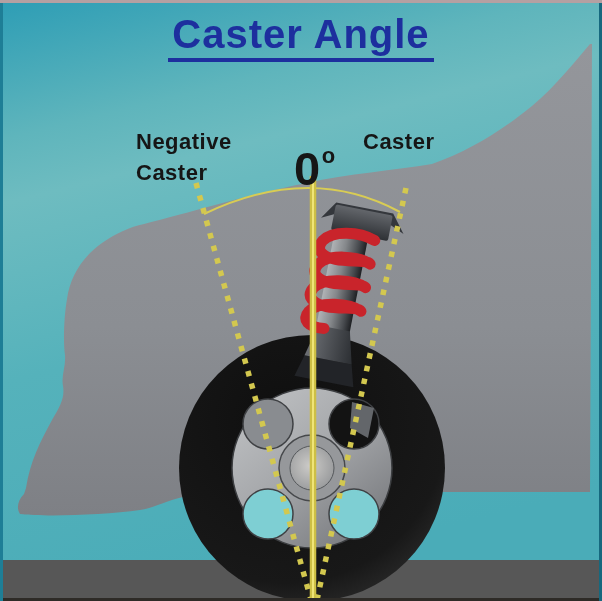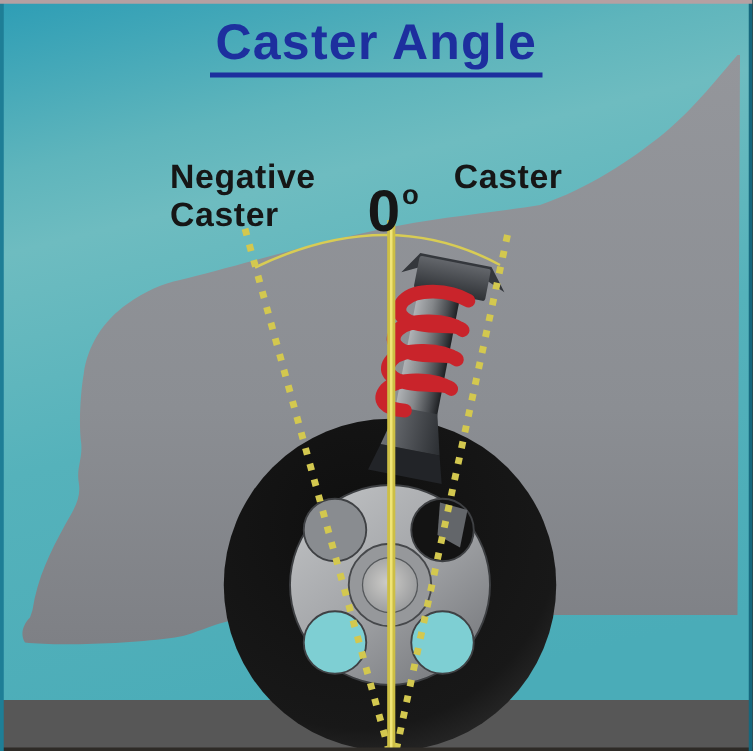--- a/index.html
+++ b/index.html
@@ -18,21 +18,21 @@
   .title span{
     display:inline-block;
     color:#1d2f9e;
     font-size:40px;font-weight:bold;
     border-bottom:4px solid #1d2f9e;
     padding:0 4px 1px 4px;
     letter-spacing:1px;
   }
   .lbl{
     position:absolute;
-    font-size:27px;font-weight:bold;line-height:31px;
+    font-size:22px;font-weight:bold;line-height:31px;
     color:#161616;letter-spacing:0.5px;
   }
   .lbl-neg{left:136px;top:126px;}
   .lbl-pos{left:363px;top:126px;}
   .lbl-zero{left:294px;top:124px;font-size:47px;line-height:63px;}
   .lbl-zero .deg{font-size:22px;vertical-align:22px;margin-left:1px;}
 </style>
 </head>
 <body>
 

